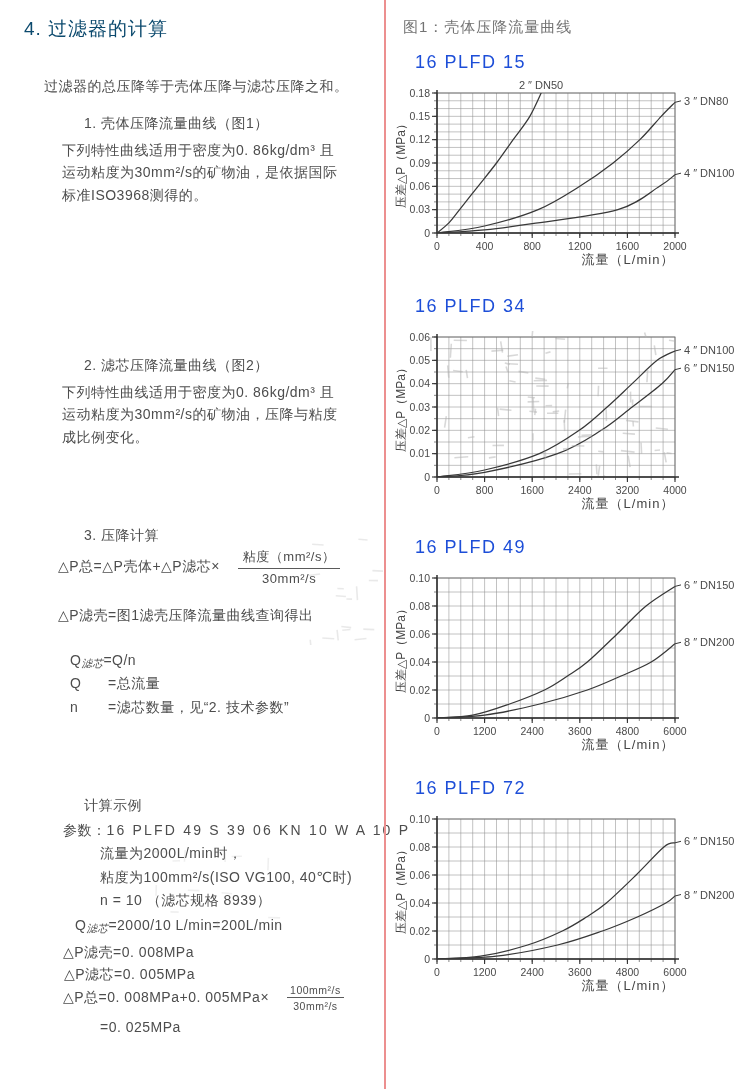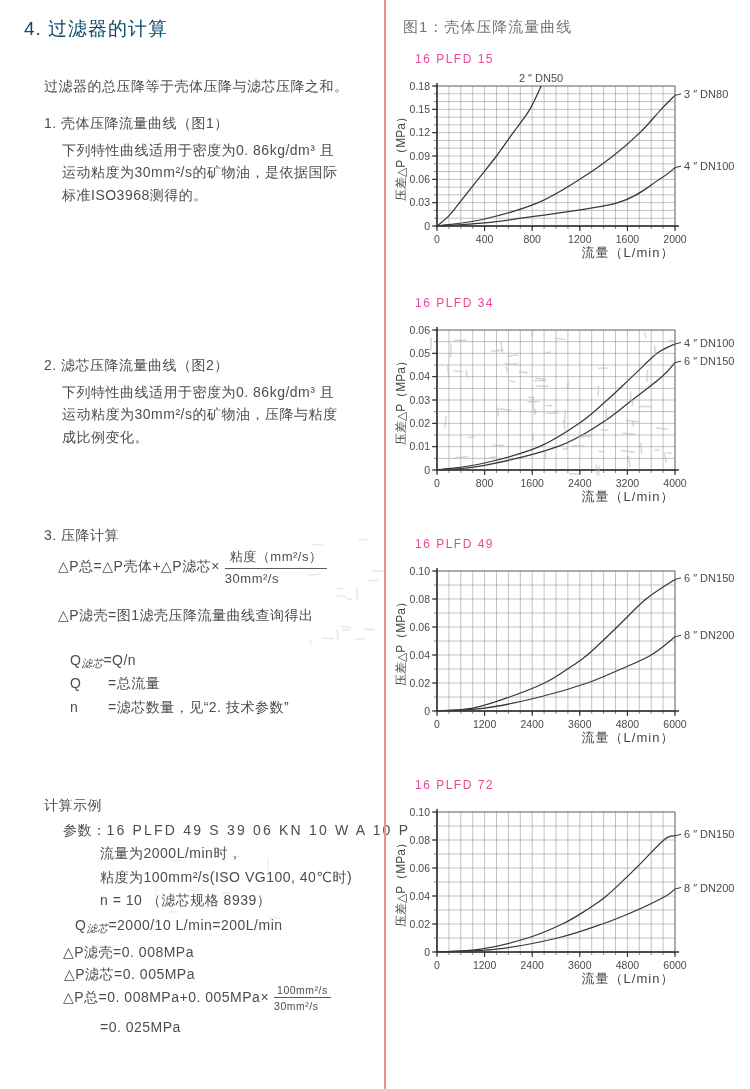--- a/index.html
+++ b/index.html
@@ -1,33 +1,33 @@
 <!DOCTYPE html>
 <html><head>
 <meta charset="utf-8">
 <style>
   html,body{margin:0;padding:0;background:#ffffff;}
   #page{position:relative;width:750px;height:1089px;background:#ffffff;overflow:hidden;
         font-family:"Liberation Sans","DejaVu Sans",sans-serif;color:#4d4d4d;}
   .abs{position:absolute;white-space:nowrap;}
   .doc-title{font-size:19px;color:#0c4a6e;letter-spacing:1px;}
   .body-txt{font-size:14px;letter-spacing:.5px;}
-  .heading{font-size:14px;letter-spacing:.5px;}
+  .heading{font-size:14px;letter-spacing:.5px;margin-left:40px;}
   .divider{position:absolute;top:0;width:2px;height:1089px;}
   .frml{display:flex;align-items:center;font-size:14px;letter-spacing:.5px;}
-  .frac{display:inline-flex;flex-direction:column;align-items:flex-start;margin-left:5px;font-size:13px;}
+  .frac{display:inline-flex;flex-direction:column;align-items:center;margin-left:18px;font-size:13px;}
   .frac .num{border-bottom:1.4px solid #5a5a5a;padding:0 5px 2px;}
   .frac .den{padding-top:2px;}
   .frac.small{font-size:10.5px;}
   .frac.small .num{padding:0 3px 1px;border-bottom-width:1.2px;}
   .ssub{font-size:10.5px;vertical-align:-2px;font-style:italic;}
   .term{display:inline-block;min-width:38px;}
   .fig-header{font-size:15px;color:#737373;letter-spacing:1px;}
   .chart{position:absolute;left:395px;width:352px;height:238px;}
-  .ctitle{font-size:12px;color:#ec4899;letter-spacing:1.5px;margin:0 0 6px 20px;white-space:nowrap;}
+  .ctitle{font-size:18px;color:#1d4ed8;letter-spacing:1.5px;margin:0 0 6px 20px;white-space:nowrap;}
   .csvg{display:block;}
   .wm{position:absolute;pointer-events:none;}
   .param-val{letter-spacing:2.2px;}
 </style>
 </head>
 <body>
 
 <div id="page">
 
   <div class="abs doc-title" style="left:24px;top:16px">4. 过滤器的计算</div>

